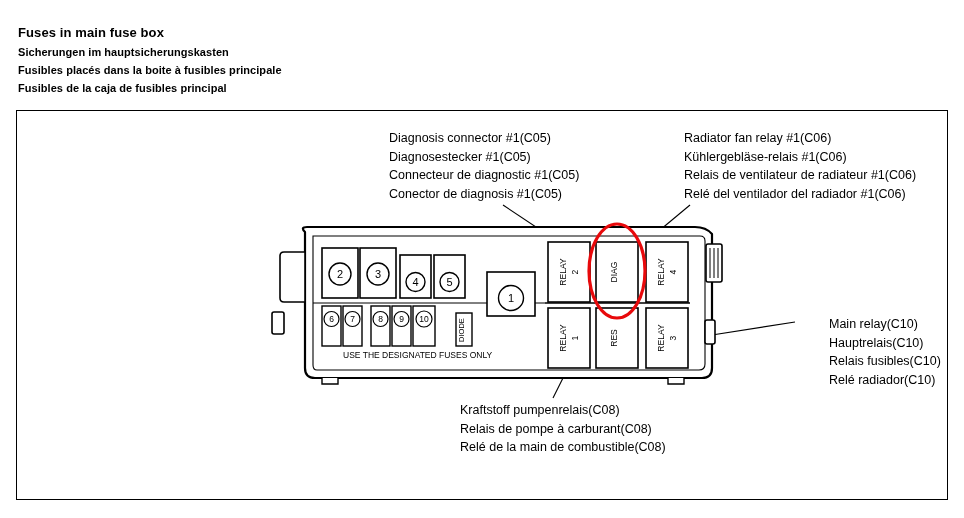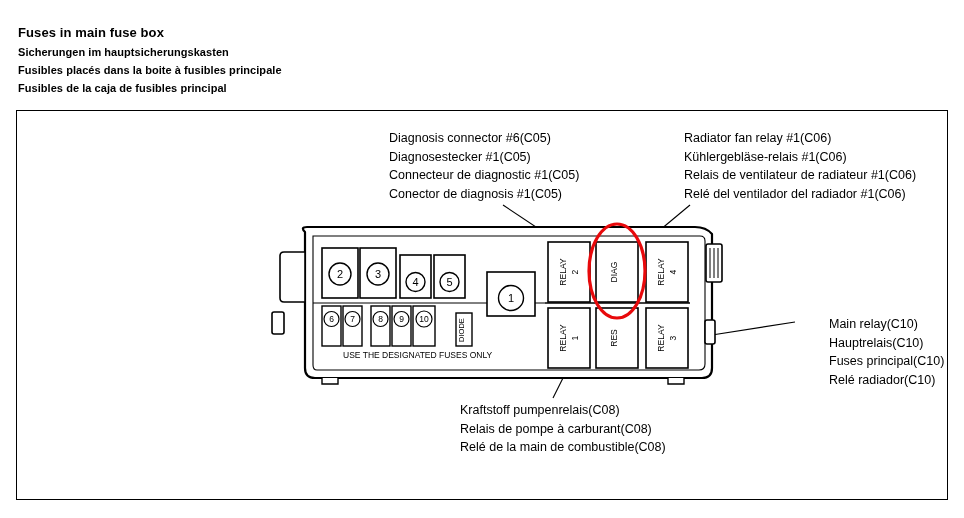--- a/index.html
+++ b/index.html
@@ -106,37 +106,37 @@
   <div class="title-block">
     <div class="title-main">Fuses in main fuse box</div>
     <div class="title-sub">Sicherungen im hauptsicherungskasten</div>
     <div class="title-sub">Fusibles placés dans la boite à fusibles principale</div>
     <div class="title-sub">Fusibles de la caja de fusibles principal</div>
   </div>
 
   <div class="frame"></div>
 
   <div class="callout" id="callout-diag">
-    <div>Diagnosis connector #6(C05)</div>
+    <div>Diagnosis connector #1(C05)</div>
     <div>Diagnosestecker #1(C05)</div>
     <div>Connecteur de diagnostic #1(C05)</div>
     <div>Conector de diagnosis #1(C05)</div>
   </div>
 
   <div class="callout" id="callout-fan">
     <div>Radiator fan relay #1(C06)</div>
     <div>Kühlergebläse-relais #1(C06)</div>
     <div>Relais de ventilateur de radiateur #1(C06)</div>
     <div>Relé del ventilador del radiador #1(C06)</div>
   </div>
 
   <div class="callout" id="callout-main">
     <div>Main relay(C10)</div>
     <div>Hauptrelais(C10)</div>
-    <div>Fuses principal(C10)</div>
+    <div>Relais fusibles(C10)</div>
     <div>Relé radiador(C10)</div>
   </div>
 
   <div class="callout" id="callout-fuel">
     <div>Kraftstoff pumpenrelais(C08)</div>
     <div>Relais de pompe à carburant(C08)</div>
     <div>Relé de la main de combustible(C08)</div>
   </div>
 
   <svg class="art" viewBox="0 0 964 518">

